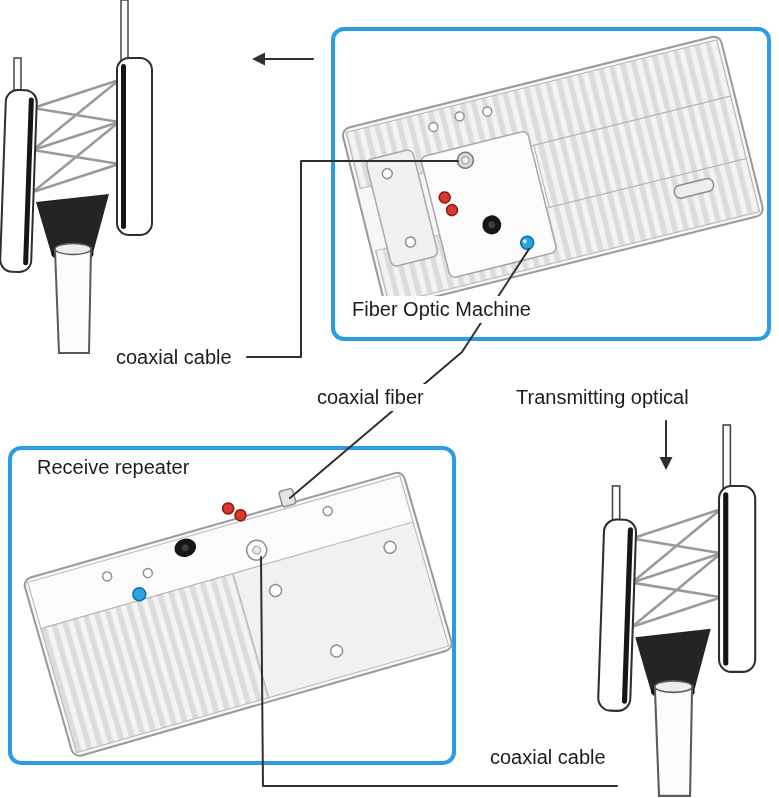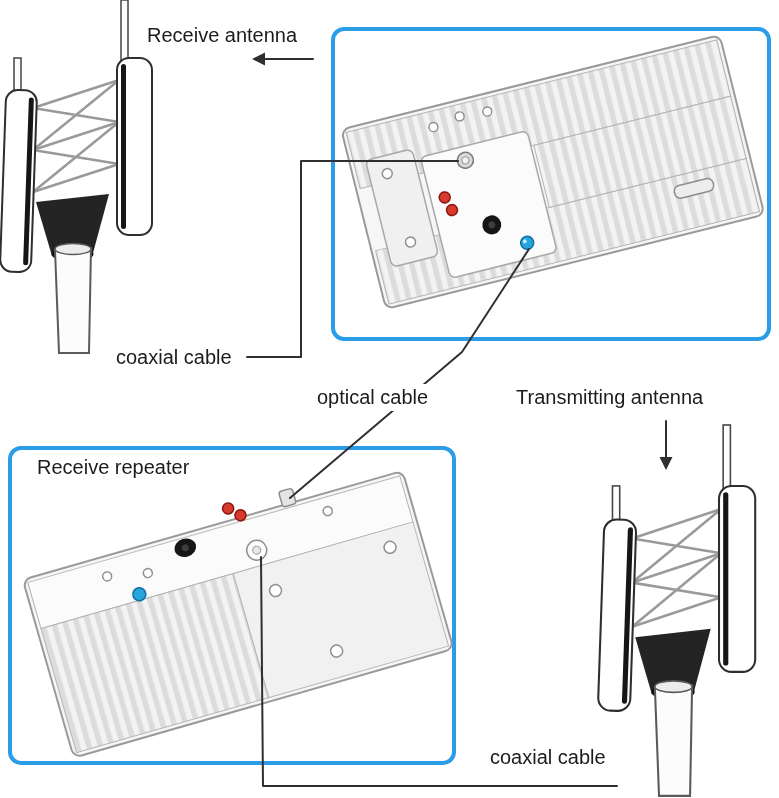--- a/index.html
+++ b/index.html
@@ -156,20 +156,20 @@
       <path d="M458 161 L301 161 L301 357 L247 357"></path>
       <path d="M529 249 L462 352 L290 498"></path>
       <path d="M261 557 L263 786 L617 786"></path>
       <path d="M313 59 L263 59"></path>
       <path d="M666 421 L666 458"></path>
     </g>
     <polygon points="252,59 265,52.5 265,65.5" fill="#2f2f2f"></polygon>
     <polygon points="666,470 659.5,457 672.5,457" fill="#2f2f2f"></polygon>
   </svg>
 
-  <div class="label" style="left:144px;top:22px;">Receive antenna</div>
+  <div class="label inbox" style="left:349px;top:296px;">Fiber Optic Machine</div>
   <div class="label" style="left:113px;top:344px;">coaxial cable</div>
-  <div class="label" style="left:314px;top:384px;">optical cable</div>
-  <div class="label" style="left:513px;top:384px;">Transmitting antenna</div>
+  <div class="label" style="left:314px;top:384px;">coaxial fiber</div>
+  <div class="label" style="left:513px;top:384px;">Transmitting optical</div>
   <div class="label inbox" style="left:34px;top:454px;">Receive repeater</div>
   <div class="label" style="left:487px;top:744px;">coaxial cable</div>
 
 </div>
 
 </body></html>

